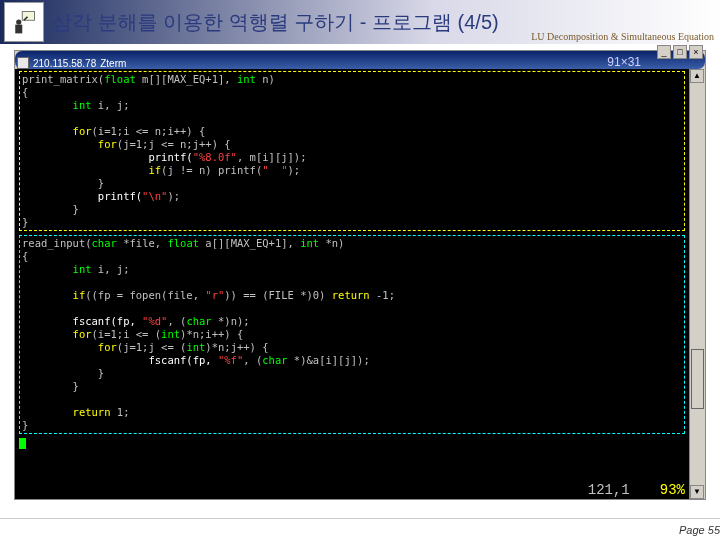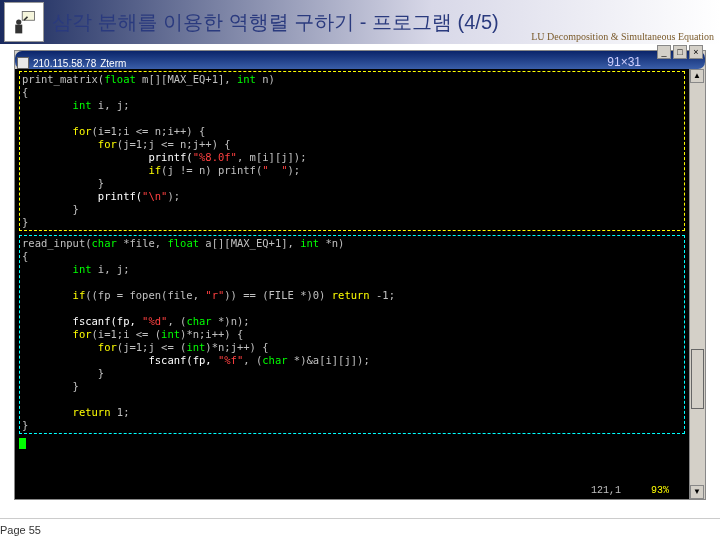--- a/index.html
+++ b/index.html
@@ -143,46 +143,47 @@
   .code-block.cyan { border-color: #00ffff; }
   pre { white-space: pre; }
   .kw-type { color: #00ff00; }
   .kw-flow { color: #ffff00; }
   .str { color: #ff4040; }
   .func { color: #ffffff; }
   .plain { color: #c0c0c0; text-align: center; }
   .status-line {
     position: absolute;
     bottom: 2px;
-    right: 20px;
+    right: 4px;
     color: #ffff00;
-    font-size: 10px;
+    font-size: 14px;
     display: flex;
     gap: 30px;
   }
   .status-pos { color: #c0c0c0; }
   .green-cursor {
     display: inline-block;
     width: 7px;
     height: 11px;
     background: #00ff00;
   }
   .footer {
     position: absolute;
     bottom: 0;
     left: 0;
     right: 0;
     height: 22px;
     border-top: 1px solid #ccc;
     display: flex;
     align-items: center;
-    justify-content: flex-start;
+    justify-content: flex-end;
     font-size: 11px;
     color: #333;
     background: #fff;
+    font-style: italic;
   }
 </style>
 </head>
 <body>
 
 <div class="header">
   <div class="header-icon">
     <svg viewBox="0 0 32 32">
         <rect x="14" y="4" width="14" height="10" fill="#f5f5dc" stroke="#666"></rect>
         <circle cx="10" cy="16" r="3" fill="#333"></circle>

